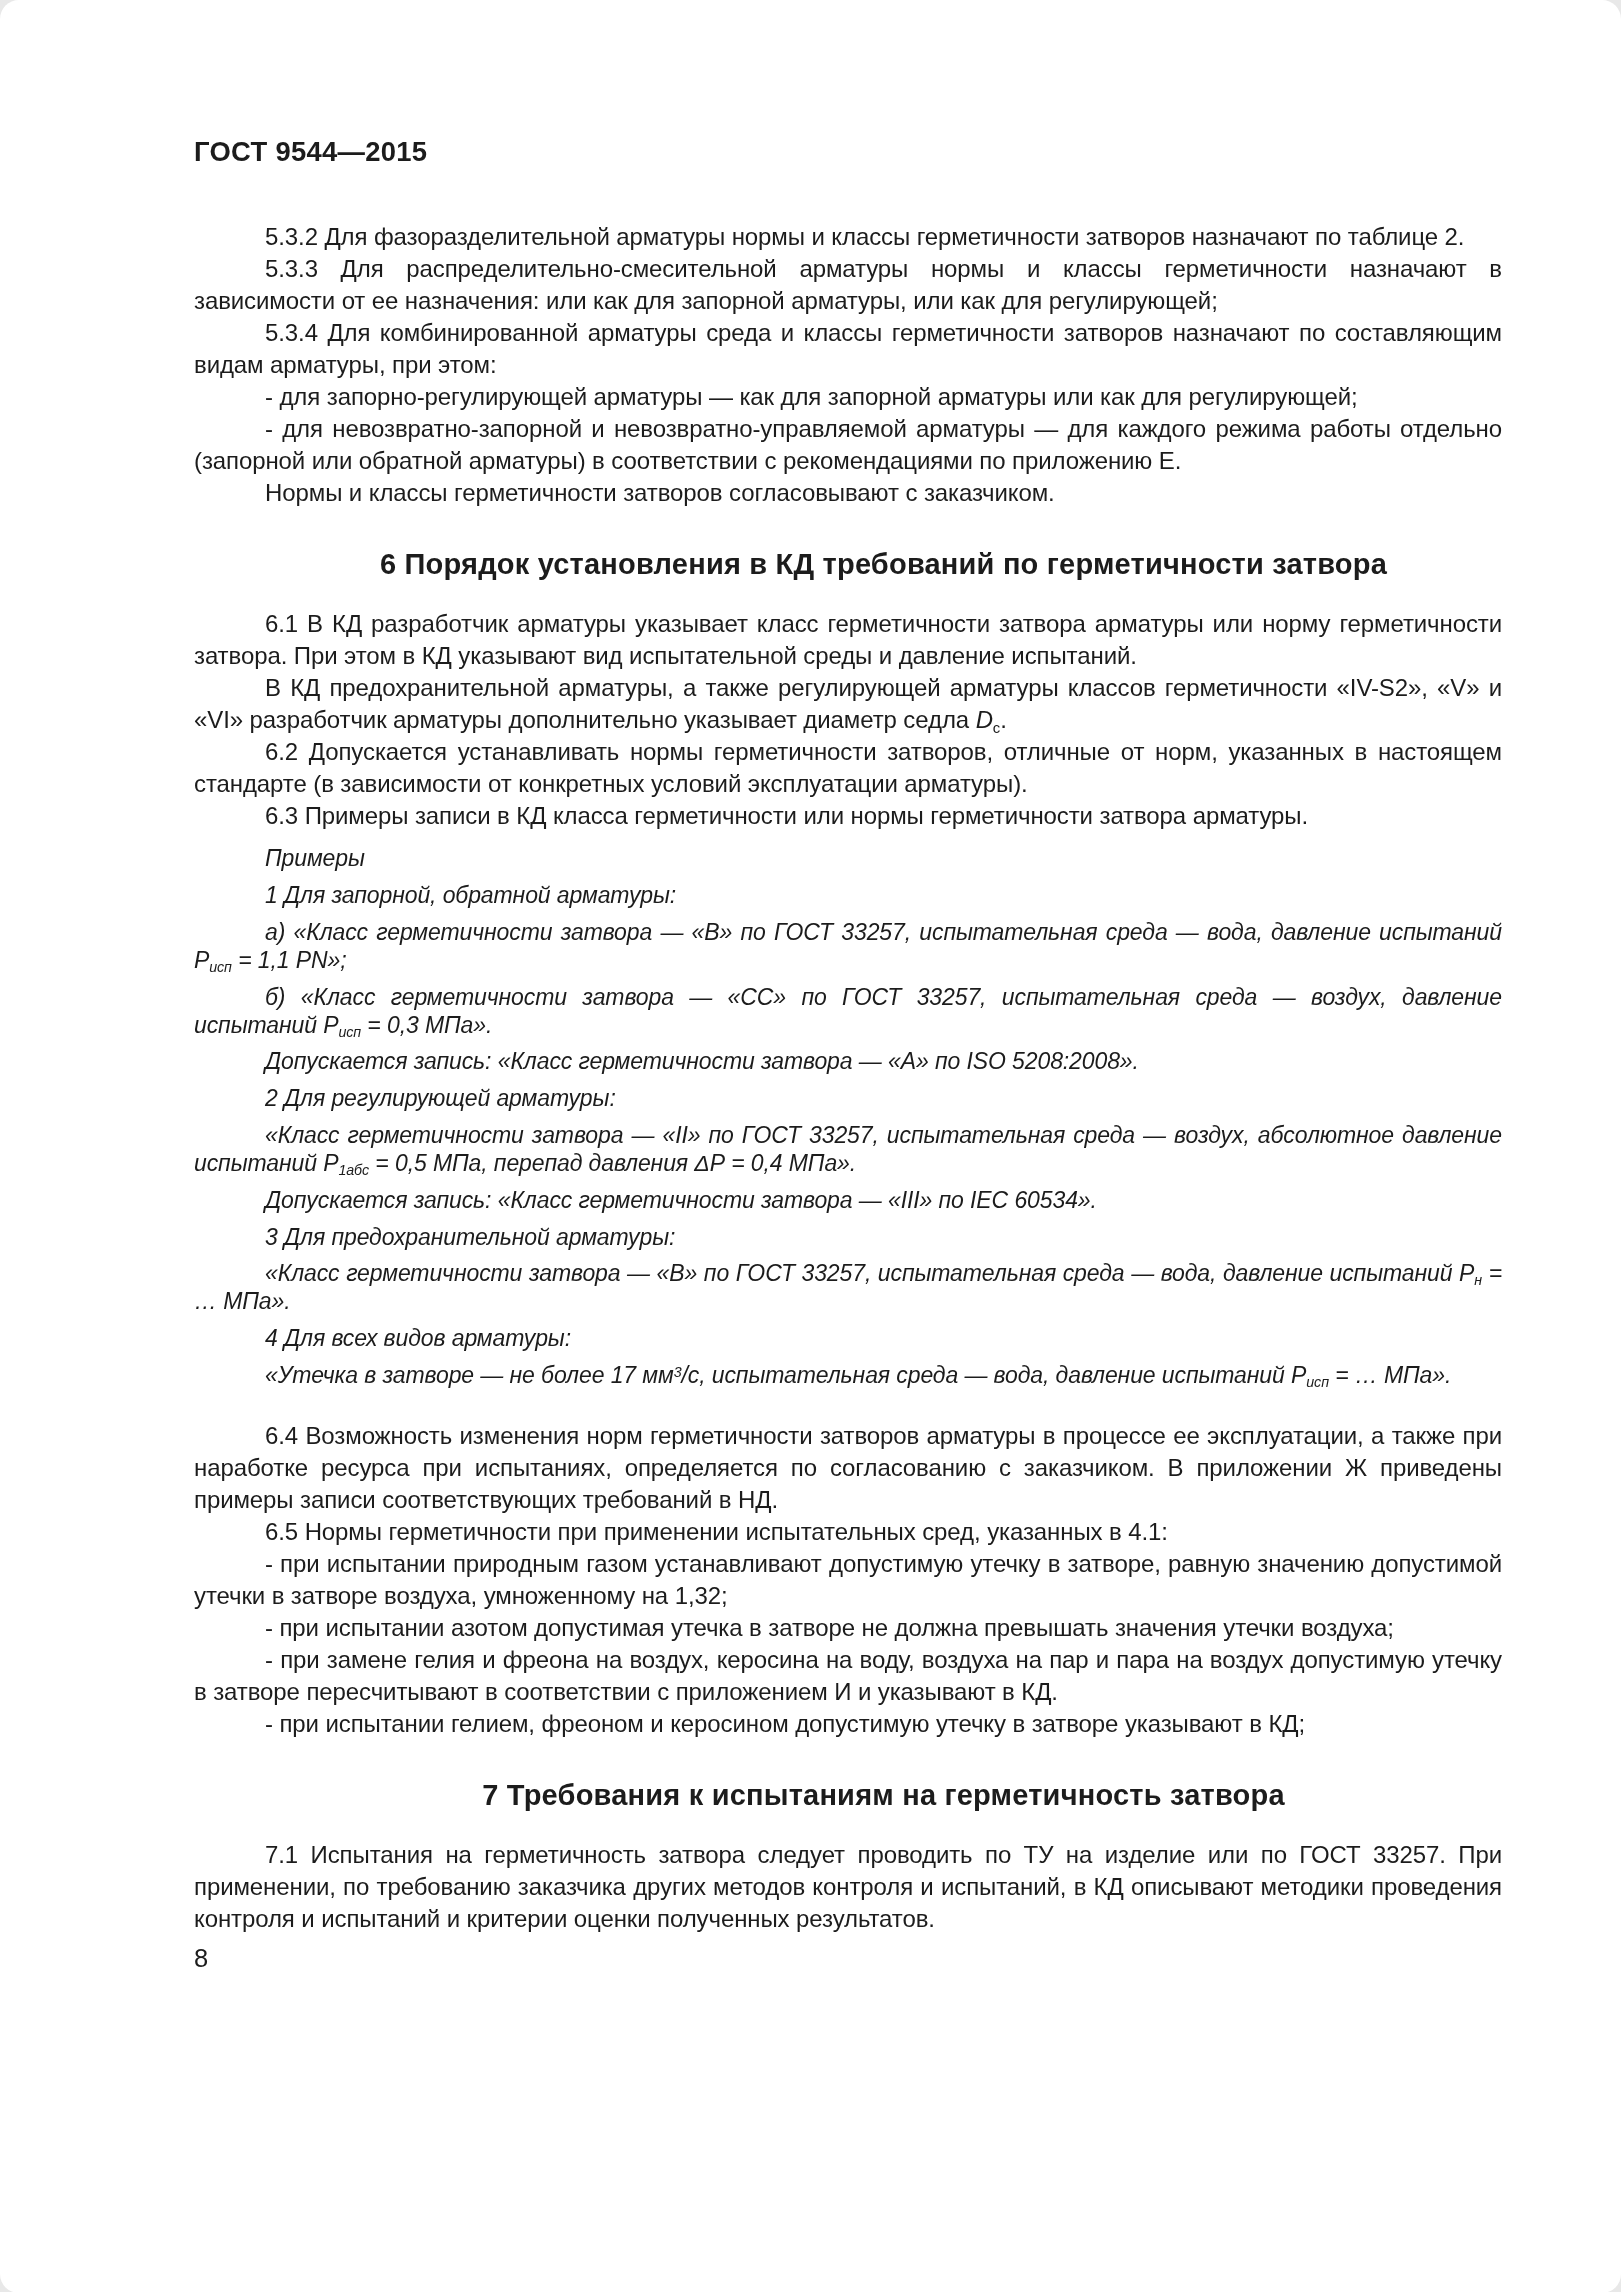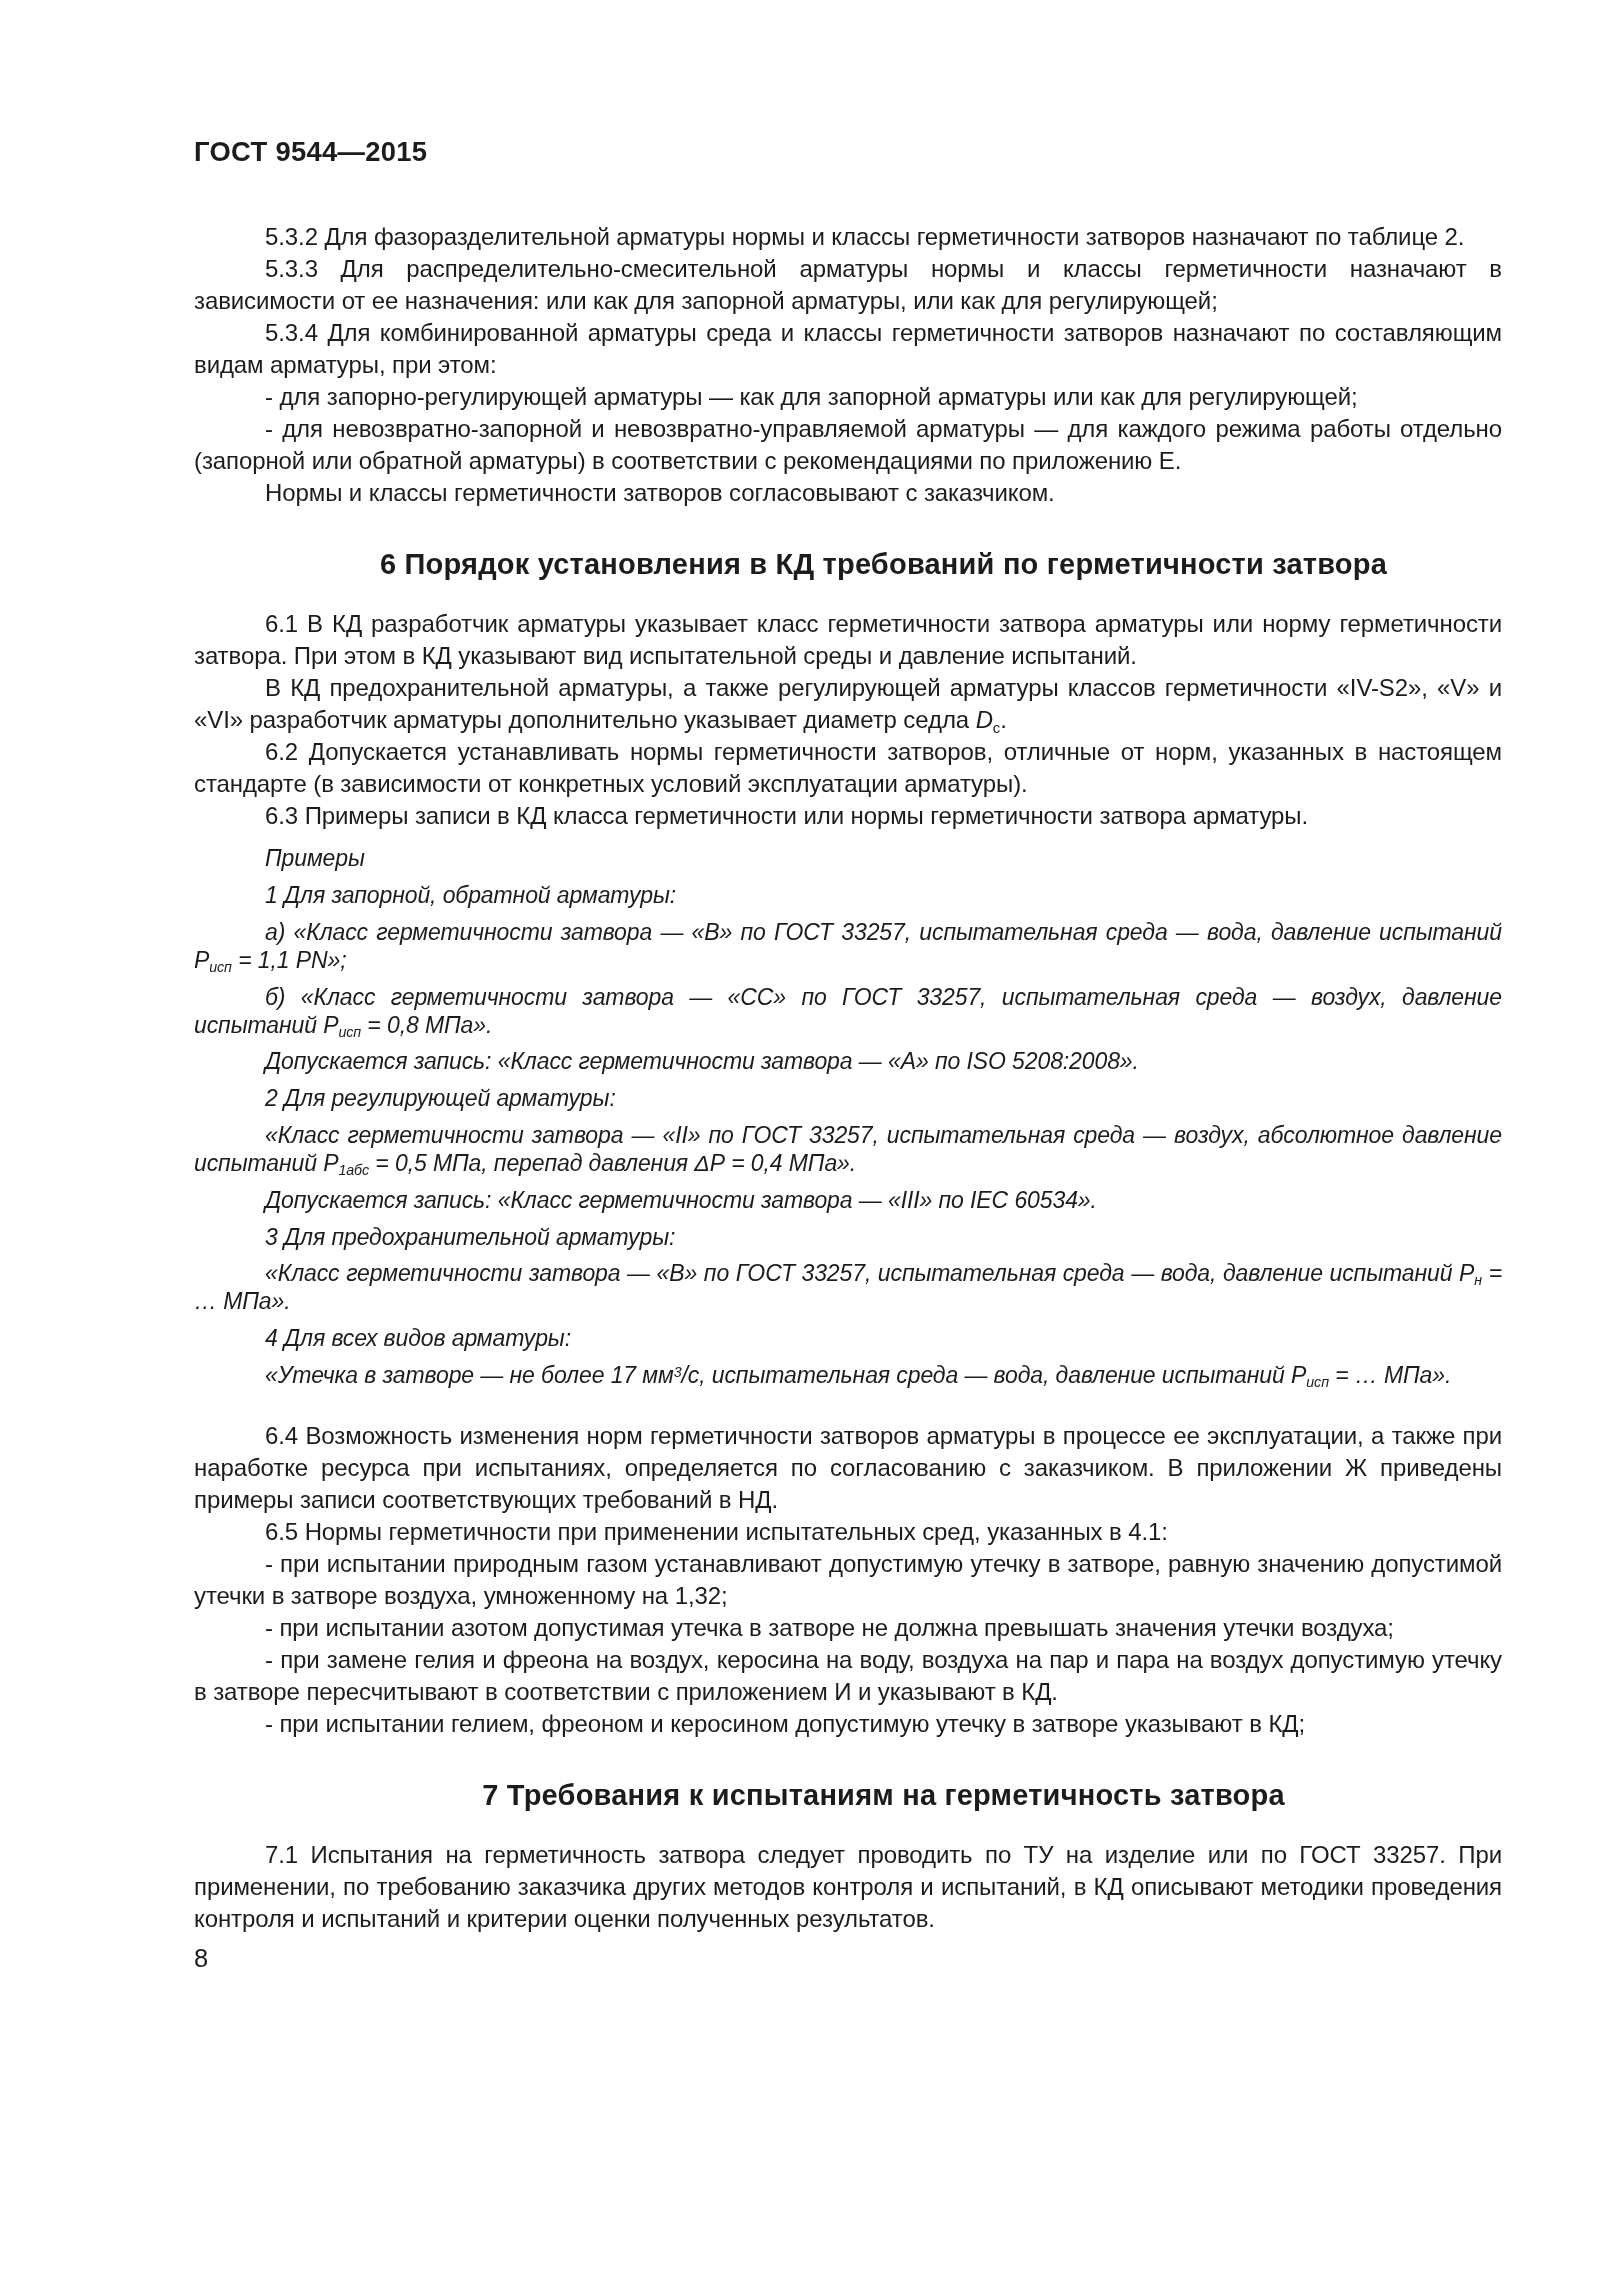--- a/index.html
+++ b/index.html
@@ -11,20 +11,21 @@
     position: relative;
     width: 1621px;
     height: 2293px;
     margin: 0 auto;
     background: #ffffff;
     box-sizing: border-box;
     padding: 137px 119px 0 194px;
     font-family: "Liberation Sans", "DejaVu Sans", sans-serif;
     color: #1c1c1c;
     overflow: hidden;
+    border-radius: 19px;
   }
   .doc-header {
     font-size: 27.4px;
     font-weight: 700;
     line-height: 29px;
     margin: 0 0 55px 0;
     letter-spacing: 0.3px;
   }
   p.body {
     font-size: 24px;
@@ -103,21 +104,21 @@
 
   <p class="body">6.2 Допускается устанавливать нормы герметичности затворов, отличные от норм, указанных в настоящем стандарте (в зависимости от конкретных условий эксплуатации арматуры).</p>
   <p class="body">6.3 Примеры записи в КД класса герметичности или нормы герметичности затвора арматуры.</p>
 
   <div class="examples">
     <p class="ex">Примеры</p>
     <p class="ex">1 Для запорной, обратной арматуры:</p>
 
     <p class="ex"><span>а) «Класс герметичности затвора — «В» по ГОСТ 33257, испытательная среда — вода, давление испытаний </span><i class="var">Р</i><sub class="sx">исп</sub><span> = 1,1 PN»;</span></p>
 
-    <p class="ex"><span>б) «Класс герметичности затвора — «СС» по ГОСТ 33257, испытательная среда — воздух, давление испытаний </span><i class="var">Р</i><sub class="sx">исп</sub><span> = 0,8 МПа».</span></p>
+    <p class="ex"><span>б) «Класс герметичности затвора — «СС» по ГОСТ 33257, испытательная среда — воздух, давление испытаний </span><i class="var">Р</i><sub class="sx">исп</sub><span> = 0,3 МПа».</span></p>
 
     <p class="ex">Допускается запись: «Класс герметичности затвора — «А» по ISO 5208:2008».</p>
     <p class="ex">2 Для регулирующей арматуры:</p>
 
     <p class="ex"><span>«Класс герметичности затвора — «II» по ГОСТ 33257, испытательная среда — воздух, абсолютное давление испытаний </span><i class="var">Р</i><sub class="sx">1абс</sub><span> = 0,5 МПа, перепад давления ΔР = 0,4 МПа».</span></p>
 
     <p class="ex">Допускается запись: «Класс герметичности затвора — «III» по IEC 60534».</p>
     <p class="ex">3 Для предохранительной арматуры:</p>
 
     <p class="ex"><span>«Класс герметичности затвора — «В» по ГОСТ 33257, испытательная среда — вода, давление испытаний </span><i class="var">Р</i><sub class="sx">н</sub><span> = … МПа».</span></p>

